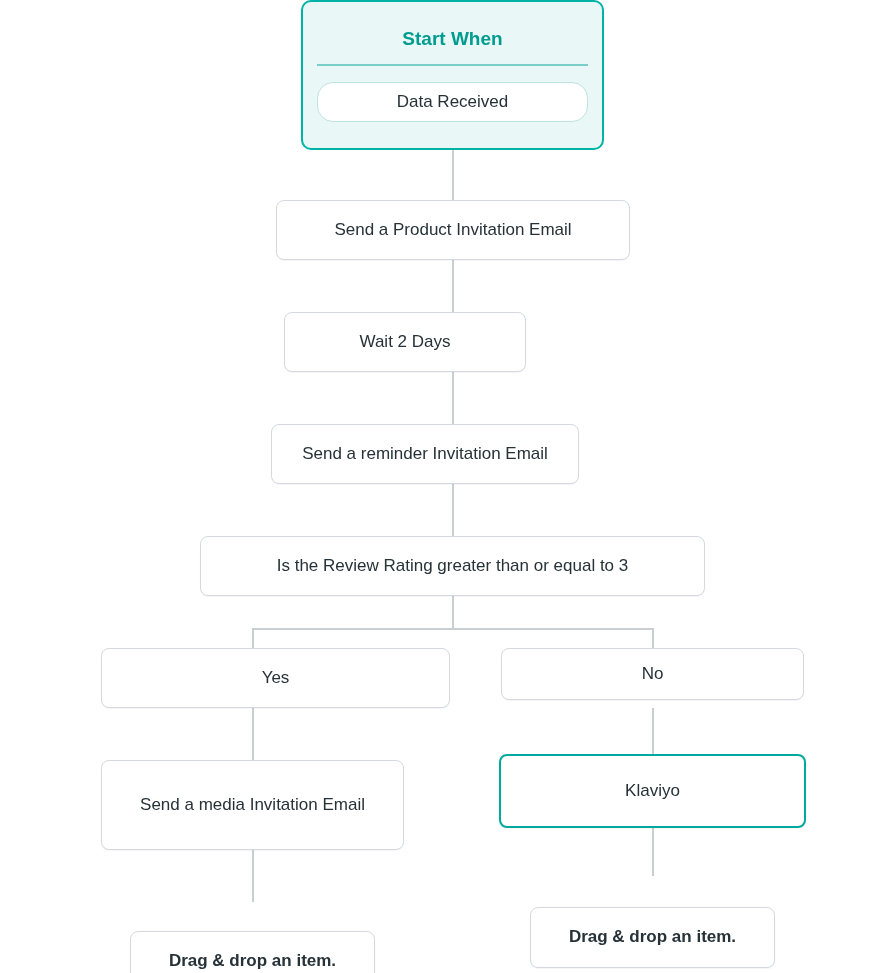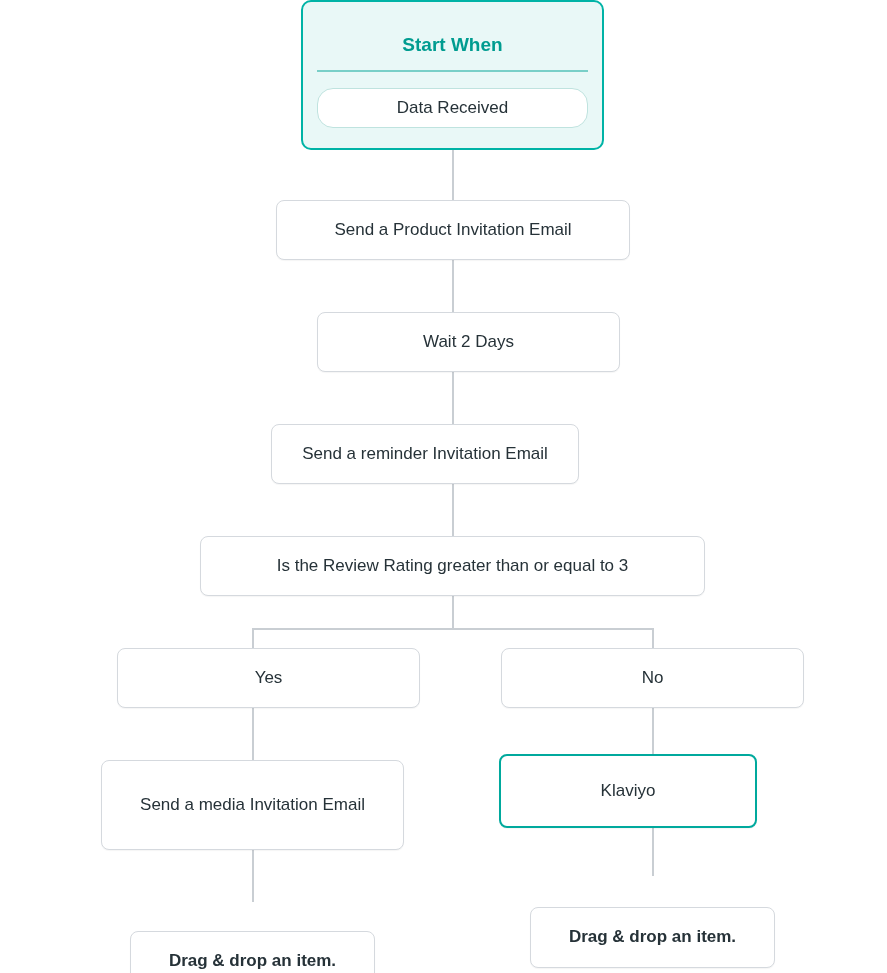--- a/index.html
+++ b/index.html
@@ -52,21 +52,21 @@
     border-radius: 8px;
   }
 
   
   .start-node {
     position: absolute;
     box-sizing: border-box;
     background: #e9f8f7;
     border: 2px solid #00b3a6;
     border-radius: 10px;
-    padding: 22px 14px 14px 14px;
+    padding: 16px 14px 14px 14px;
     display: flex;
     flex-direction: column;
     align-items: stretch;
     justify-content: flex-start;
   }
   .start-title {
     font-size: 19px;
     font-weight: bold;
     color: #009c90;
     text-align: center;
@@ -109,45 +109,45 @@
 
   <div class="start-node" style="left:301px; top:0px; width:303px; height:150px;">
     <div class="start-title">Start When</div>
     <div class="start-field">Data Received</div>
   </div>
 
   <div class="node" style="left:276px; top:200px; width:354px; height:60px;">
     <span>Send a Product Invitation Email</span>
   </div>
 
-  <div class="node" style="left:317px; top:312px; width:303px; height:60px;">
+  <div class="node" style="left:284px; top:312px; width:242px; height:60px;">
     <span>Wait 2 Days</span>
   </div>
 
   <div class="node" style="left:271px; top:424px; width:308px; height:60px;">
     <span>Send a reminder Invitation Email</span>
   </div>
 
   <div class="node" style="left:200px; top:536px; width:505px; height:60px;text-align:right;">
     <span>Is the Review Rating greater than or equal to 3</span>
   </div>
 
-  <div class="node" style="left:117px; top:648px; width:303px; height:60px;">
+  <div class="node" style="left:101px; top:648px; width:349px; height:60px;">
     <span>Yes</span>
   </div>
 
-  <div class="node" style="left:501px; top:648px; width:303px; height:60px;">
+  <div class="node" style="left:501px; top:648px; width:303px; height:52px;">
     <span>No</span>
   </div>
 
   <div class="node" style="left:101px; top:760px; width:303px; height:90px;">
     <span>Send a media Invitation Email</span>
   </div>
 
-  <div class="node accent" style="left:499px; top:754px; width:258px; height:74px;">
+  <div class="node accent" style="left:499px; top:754px; width:307px; height:74px;">
     <span>Klaviyo</span>
   </div>
 
   <div class="node dropzone" style="left:130px; top:900px; width:245px; height:61px;">
     <span>Drag &amp; drop an item.</span>
   </div>
 
   <div class="node dropzone" style="left:530px; top:876px; width:245px; height:61px;">
     <span>Drag &amp; drop an item.</span>
   </div>

